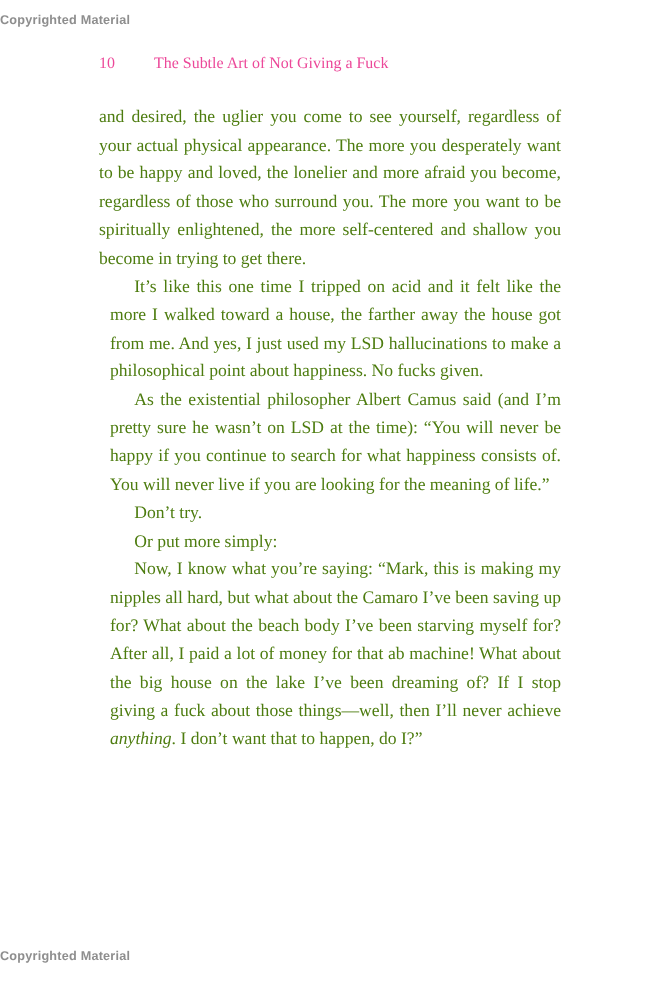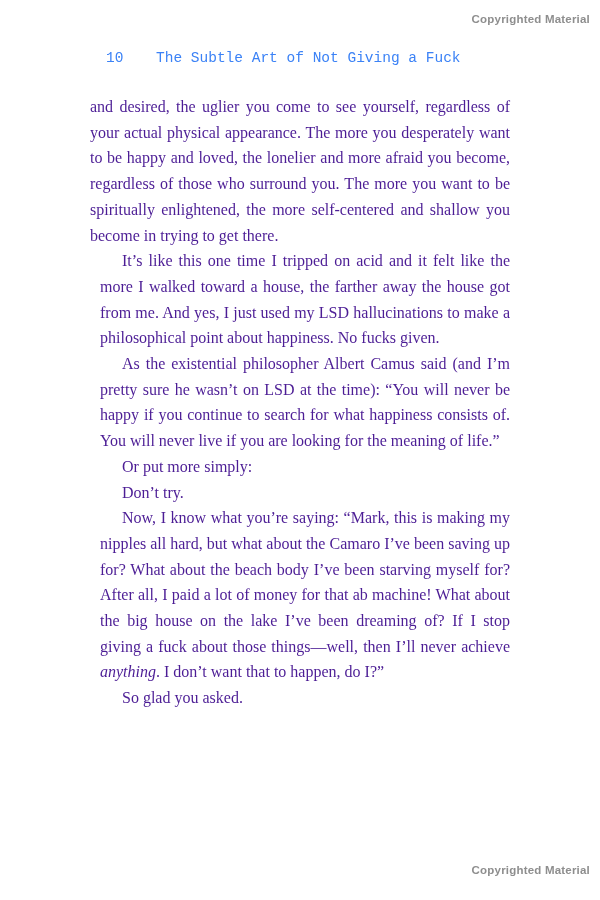--- a/index.html
+++ b/index.html
@@ -10,56 +10,55 @@
     width: 600px;
     height: 900px;
     background: #ffffff;
     position: relative;
     font-family: "Liberation Serif", serif;
     overflow: hidden;
   }
   .copyright-notice {
     position: absolute;
     left: 0;
-    right: 10px;
-    text-align: right;
+    right: 0;
+    text-align: left;
     font-family: "Liberation Sans", sans-serif;
     font-weight: bold;
     font-size: 11.5px;
     color: #8e8e8e;
     letter-spacing: 0.2px;
   }
   .copyright-notice.top { top: 13px; }
   .copyright-notice.bottom { top: 864px; }
 
   .page-header {
     position: absolute;
     top: 50px;
-    left: 106px;
+    left: 90px;
     width: 420px;
     font-size: 14.5px;
-    color: #3b82f6;
-    font-family: Liberation Mono, monospace;
+    color: #ec4899;
   }
   .page-number {
     display: inline-block;
     width: 50px;
   }
   .running-title {
     display: inline-block;
   }
 
   .body-text {
     position: absolute;
     top: 94px;
     left: 90px;
     width: 420px;
     font-size: 16px;
     line-height: 25.7px;
-    color: #4c1d95;
+    color: #4d7c0f;
     text-align: justify;
   }
   .body-text p {
     margin: 0;
     padding: 0;
     hyphens: auto;
     -webkit-hyphens: auto;
   }
   .body-text p.indent {
     text-indent: 22px;
@@ -75,19 +74,18 @@
 <div class="copyright-notice top">Copyrighted Material</div>
 
 <div class="page-header">
   <span class="page-number">10</span><span class="running-title">The Subtle Art of Not Giving a Fuck</span>
 </div>
 
 <div class="body-text">
     <p class=""><span>and desired, the uglier you come to see yourself, regardless of your actual physical appearance. The more you desperately want to be happy and loved, the lonelier and more afraid you become, regardless of those who surround you. The more you want to be spiritually enlightened, the more self-centered and shallow you become in trying to get there.</span></p>
     <p class="indent"><span>It’s like this one time I tripped on acid and it felt like the more I walked toward a house, the farther away the house got from me. And yes, I just used my LSD hallucinations to make a philosophical point about happiness. No fucks given.</span></p>
     <p class="indent"><span>As the existential philosopher Albert Camus said (and I’m pretty sure he wasn’t on LSD at the time): “You will never be happy if you continue to search for what happiness consists of. You will never live if you are looking for the meaning of life.”</span></p>
+    <p class="indent"><span>Don’t try.</span></p>
     <p class="indent"><span>Or put more simply:</span></p>
-    <p class="indent"><span>Don’t try.</span></p>
     <p class="indent"><span>Now, I know what you’re saying: “Mark, this is making my nipples all hard, but what about the Camaro I’ve been saving up for? What about the beach body I’ve been starving myself for? After all, I paid a lot of money for that ab machine! What about the big house on the lake I’ve been dreaming of? If I stop giving a fuck about those things—well, then I’ll never achieve </span><em>anything</em><span>. I don’t want that to happen, do I?”</span></p>
-    <p class="indent"><span>So glad you asked.</span></p>
   </div>
 
 <div class="copyright-notice bottom">Copyrighted Material</div>
 
 </body></html>

